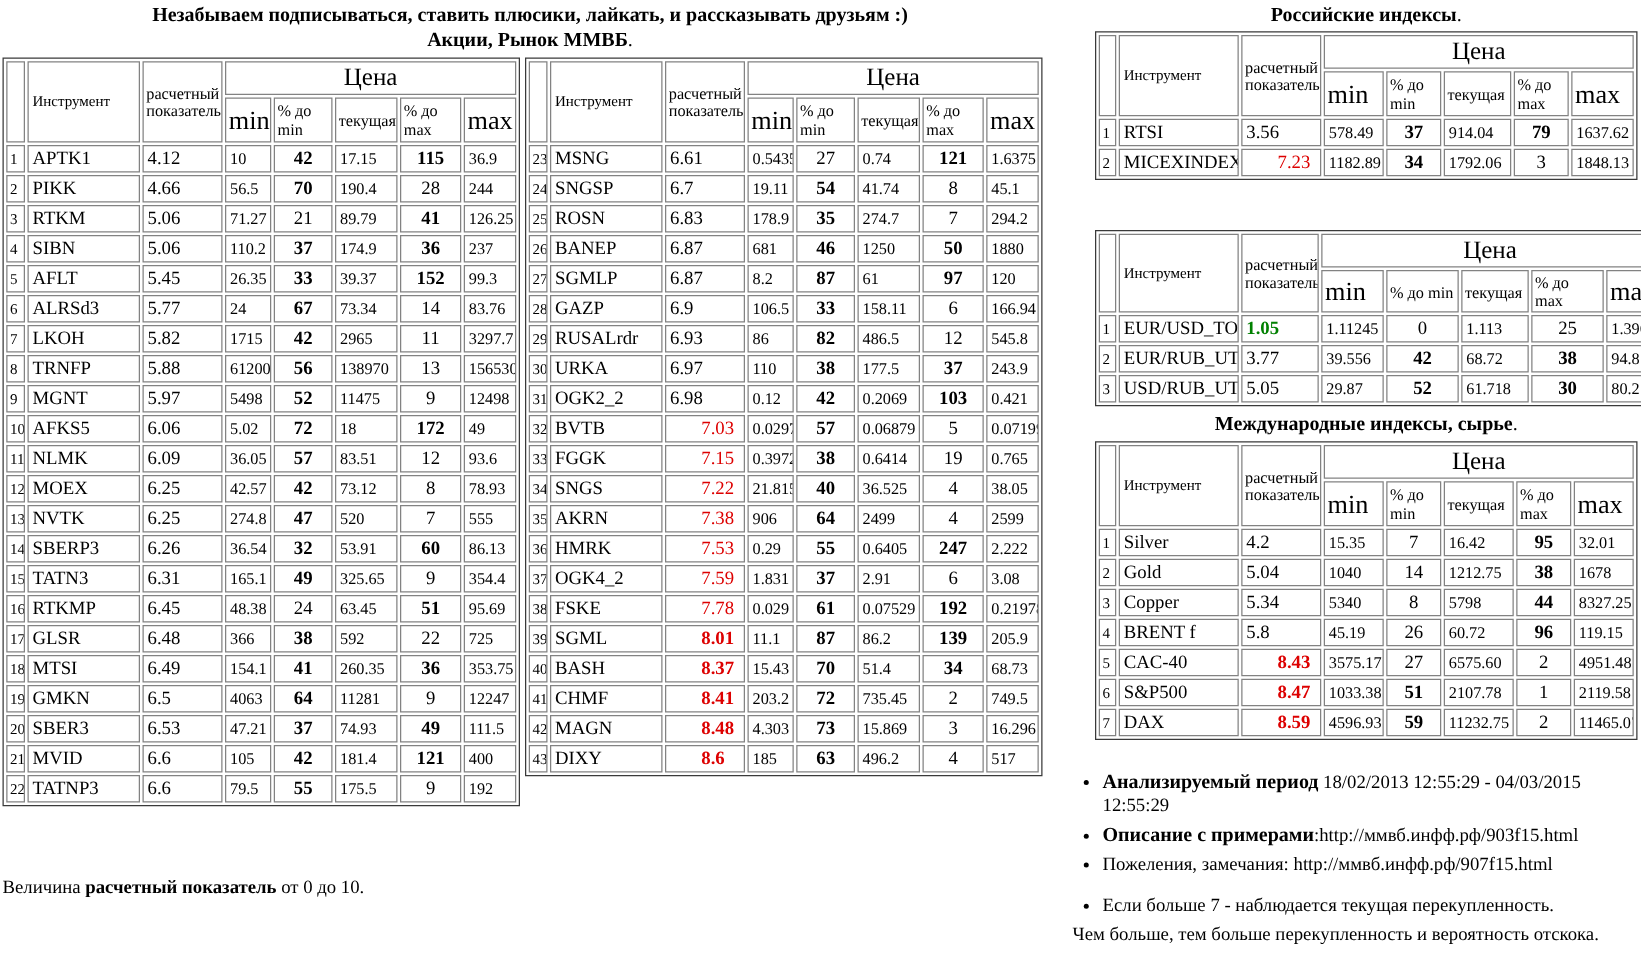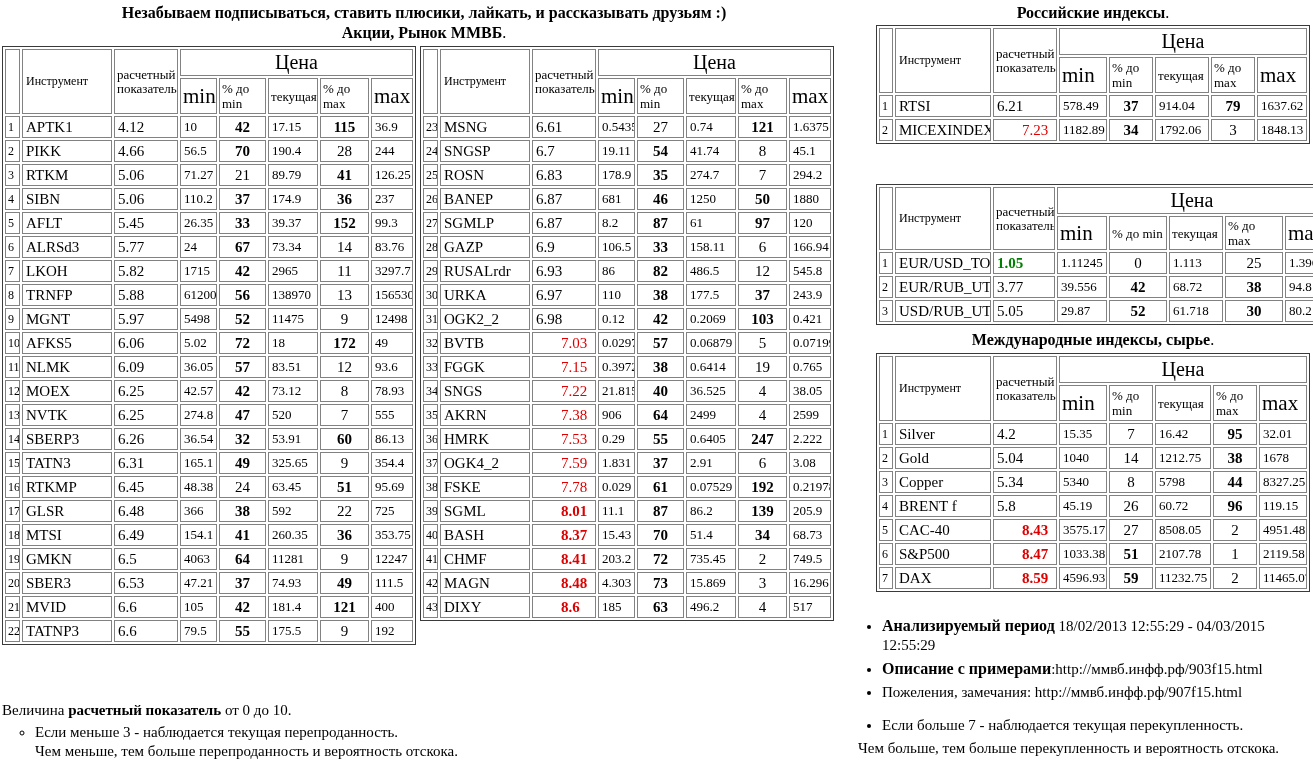--- a/index.html
+++ b/index.html
@@ -585,21 +585,21 @@
       <td class="h-sub h-small">% до min</td>
       <td class="h-sub h-small">текущая</td>
       <td class="h-sub h-small">% до max</td>
       <td class="h-sub h-minmax">max</td>
     </tr>
       </thead>
       <tbody>
     <tr>
       <td class="c-num">1</td>
       <td class="c-name">RTSI</td>
-      <td class="c-ind">6.21</td>
+      <td class="c-ind">3.56</td>
       <td class="c-val">578.49</td>
       <td class="c-pct bold">37</td>
       <td class="c-val">914.04</td>
       <td class="c-pct bold">79</td>
       <td class="c-val">1637.62</td>
     </tr>
     <tr>
       <td class="c-num">2</td>
       <td class="c-name">MICEXINDEXCF</td>
       <td class="c-ind red">7.23</td>
@@ -740,21 +740,21 @@
       <td class="c-val">60.72</td>
       <td class="c-pct bold">96</td>
       <td class="c-val">119.15</td>
     </tr>
     <tr>
       <td class="c-num">5</td>
       <td class="c-name">CAC-40</td>
       <td class="c-ind red bold">8.43</td>
       <td class="c-val">3575.17</td>
       <td class="c-pct">27</td>
-      <td class="c-val">8508.05</td>
+      <td class="c-val">6575.60</td>
       <td class="c-pct">2</td>
       <td class="c-val">4951.48</td>
     </tr>
     <tr>
       <td class="c-num">6</td>
       <td class="c-name">S&amp;P500</td>
       <td class="c-ind red bold">8.47</td>
       <td class="c-val">1033.38</td>
       <td class="c-pct bold">51</td>
       <td class="c-val">2107.78</td>
@@ -782,18 +782,15 @@
     </ul>
     <ul class="g2">
       <li>Если больше 7 - наблюдается текущая перекупленность.</li>
       <li class="no-bullet">Чем больше, тем больше перекупленность и вероятность отскока.</li>
       <li>Остальные данные приведены справочно</li>
     </ul>
   </div>
 
   <div class="abs notes-left">
     <div><span>Величина </span><span class="bold">расчетный показатель</span><span> от 0 до 10.</span></div>
-    <ul>
-      <li><span>Если меньше 3 - наблюдается текущая перепроданность.</span><br><span>Чем меньше, тем больше перепроданность и вероятность отскока.</span></li>
-    </ul>
   </div>
 
 </div>
 
 </body></html>

